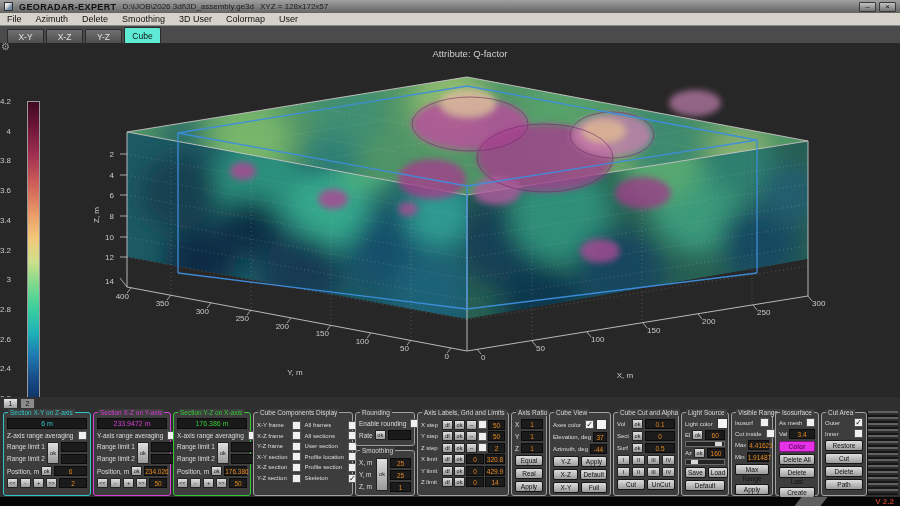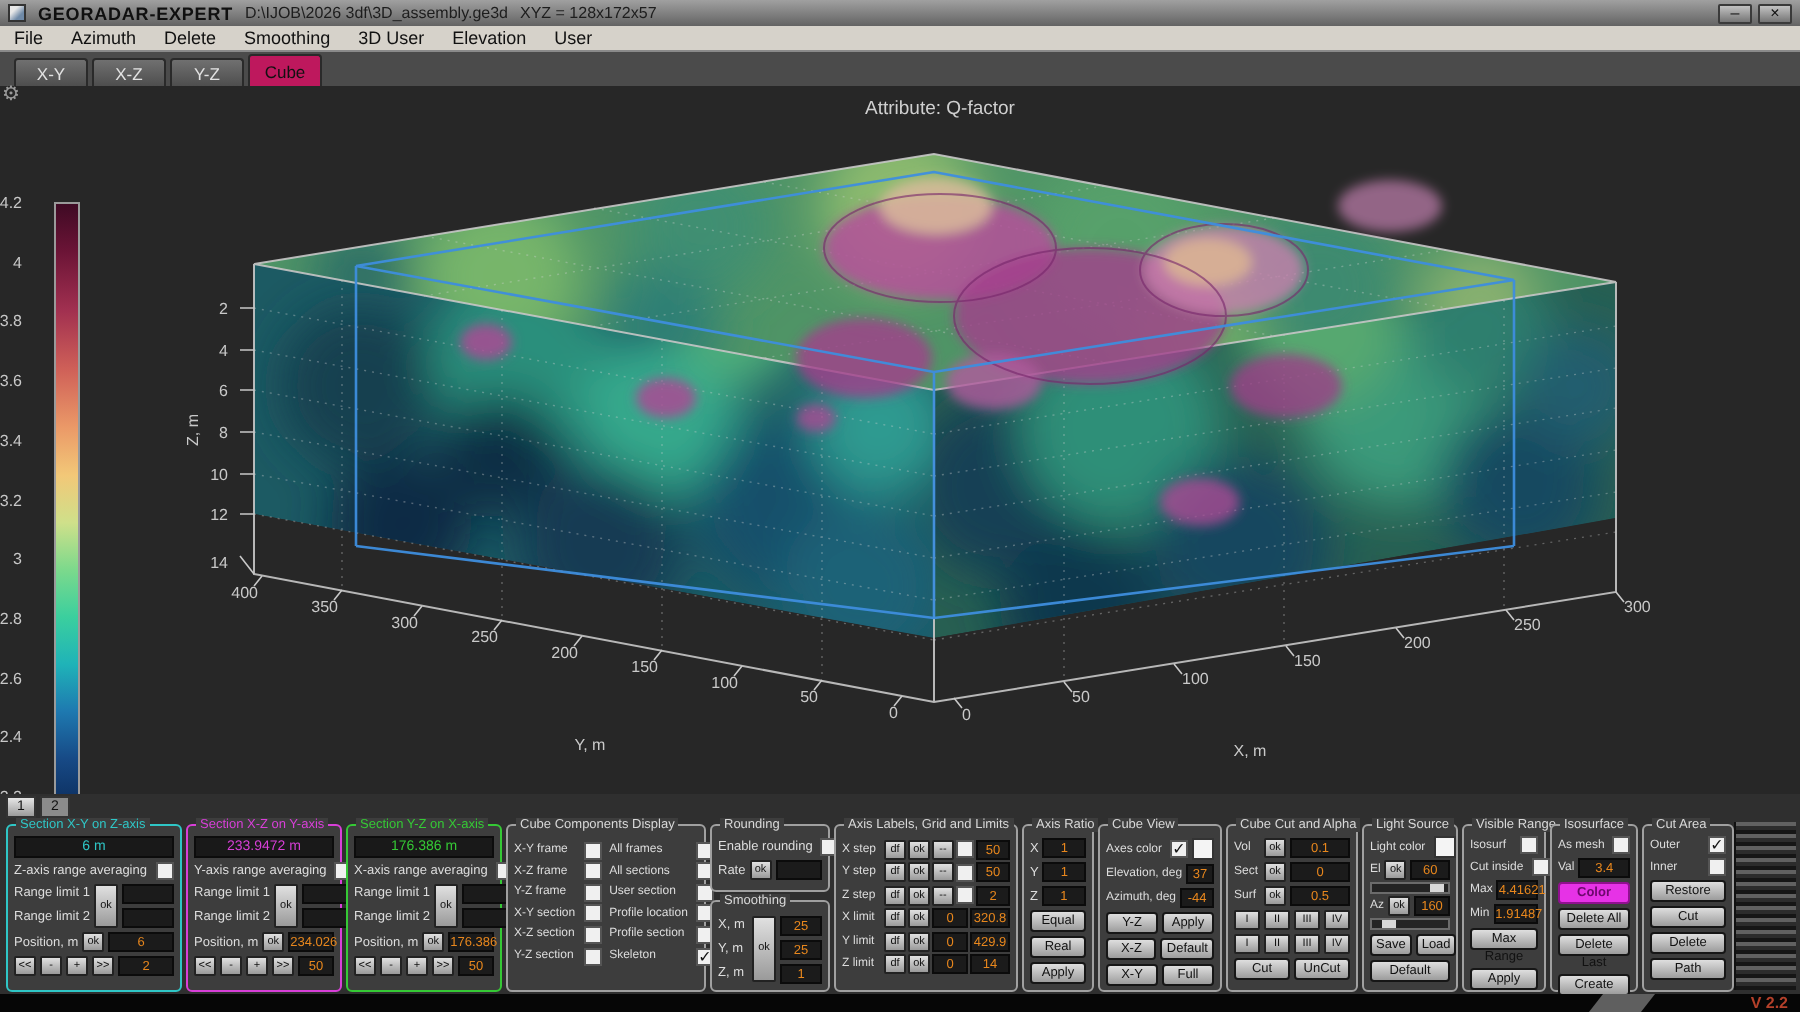--- a/index.html
+++ b/index.html
@@ -8,21 +8,21 @@
   .titlebar{height:13px;display:flex;align-items:center;gap:6px;padding:0 4px;background:linear-gradient(#a0a0a0,#636363);font-size:9px}
   .app-icon{width:9px;height:9px;flex:0 0 9px;background:linear-gradient(135deg,#e8e8e8 30%,#6f8aa8 70%);border:1px solid #333}
   .title-text{font-weight:bold;color:#101010;letter-spacing:.4px;white-space:nowrap}
   .title-sub{font-size:8px;color:#1d1d1d;white-space:nowrap}
   .win-btns{margin-left:auto;display:flex;gap:3px}
   .win-btn{width:17px;height:10px;background:linear-gradient(#c2c2c2,#757575);border:1px solid #3a3a3a;color:#111;font-size:8px;line-height:8px;text-align:center;border-radius:1px}
   .menubar{height:13px;background:#d6d2ca;display:flex;align-items:center;font-size:9px;color:#111;border-bottom:1px solid #8a8a8a}
   .menu-item{padding:0 7px;white-space:nowrap}
   .tabbar{height:17px;background:#4b4b4b;display:flex;align-items:flex-end;padding-left:7px;gap:2px}
   .tab{height:14px;min-width:37px;padding:0 6px;text-align:center;font-size:8.5px;line-height:14px;color:#e2e2e2;background:linear-gradient(#707070,#4e4e4e);border:1px solid #2a2a2a;border-bottom:none;border-radius:2px 2px 0 0}
-  .tab.active{background:#be185d;color:#111;height:16px;line-height:16px}
+  .tab.active{background:#5eead4;color:#111;height:16px;line-height:16px}
   
   .plot{position:relative;height:354px;background:#272727}
   .gear{position:absolute;left:1px;top:-2px;font-size:10px;color:#9a9a9a}
   .colorbar{position:absolute;left:27px;top:58px;width:13px;height:297px;border:1px solid #9a9a9a;
     background:linear-gradient(180deg,#3f0a24 0%,#6b1436 8%,#a13050 18%,#cf6058 28%,#eb9a68 38%,#f2c878 46%,#cfe08a 54%,#7cd98c 62%,#3bcf9e 70%,#1fb3b8 78%,#1e79b0 86%,#174a86 94%,#0f3568 100%)}
   .cb-tick{position:absolute;right:16px;width:20px;text-align:right;font-size:8px;color:#c8c8c8}
   .scene{position:absolute;inset:0;width:900px;height:354px}
   .scene text{fill:#c9c9c9;font-size:8px;font-family:"Liberation Sans",sans-serif}
   .scene .ptitle{font-size:9.5px;fill:#cfcfcf}
   
@@ -78,21 +78,21 @@
     <span class="win-btn">×</span>
   </span>
 </div>
 
 <div class="menubar">
   <span class="menu-item">File</span>
   <span class="menu-item">Azimuth</span>
   <span class="menu-item">Delete</span>
   <span class="menu-item">Smoothing</span>
   <span class="menu-item">3D User</span>
-  <span class="menu-item">Elevation</span>
+  <span class="menu-item">Colormap</span>
   <span class="menu-item">User</span>
 </div>
 
 <div class="tabbar">
   <div class="tab">X-Y</div>
   <div class="tab">X-Z</div>
   <div class="tab">Y-Z</div>
   <div class="tab active">Cube</div>
 </div>
 

